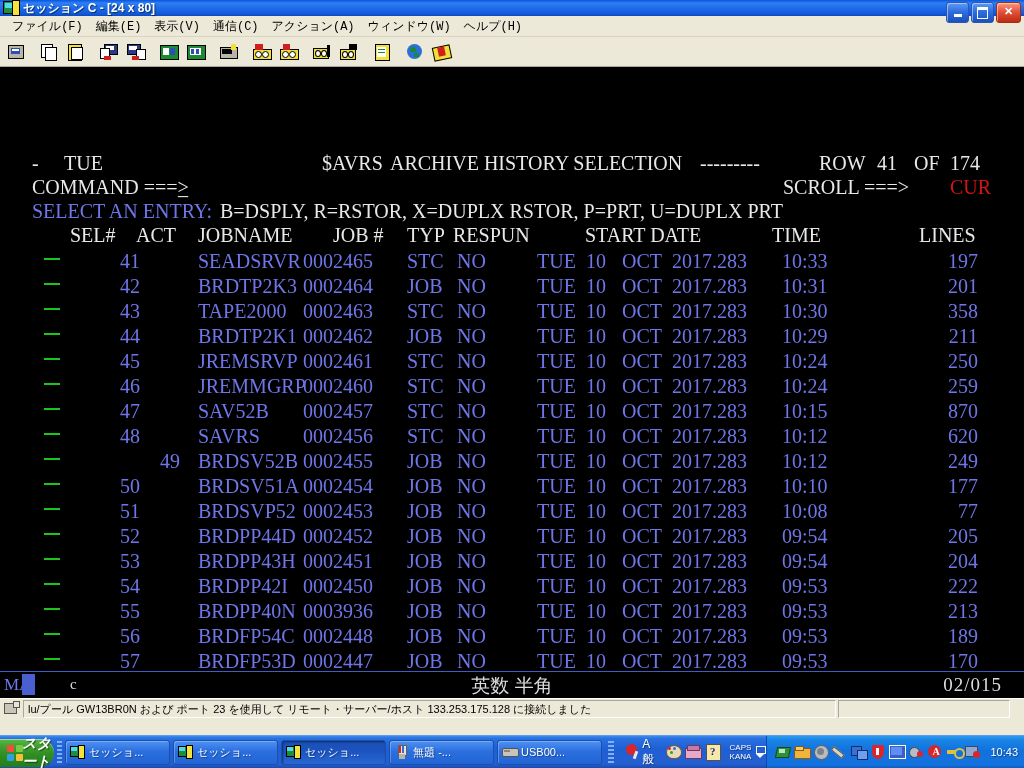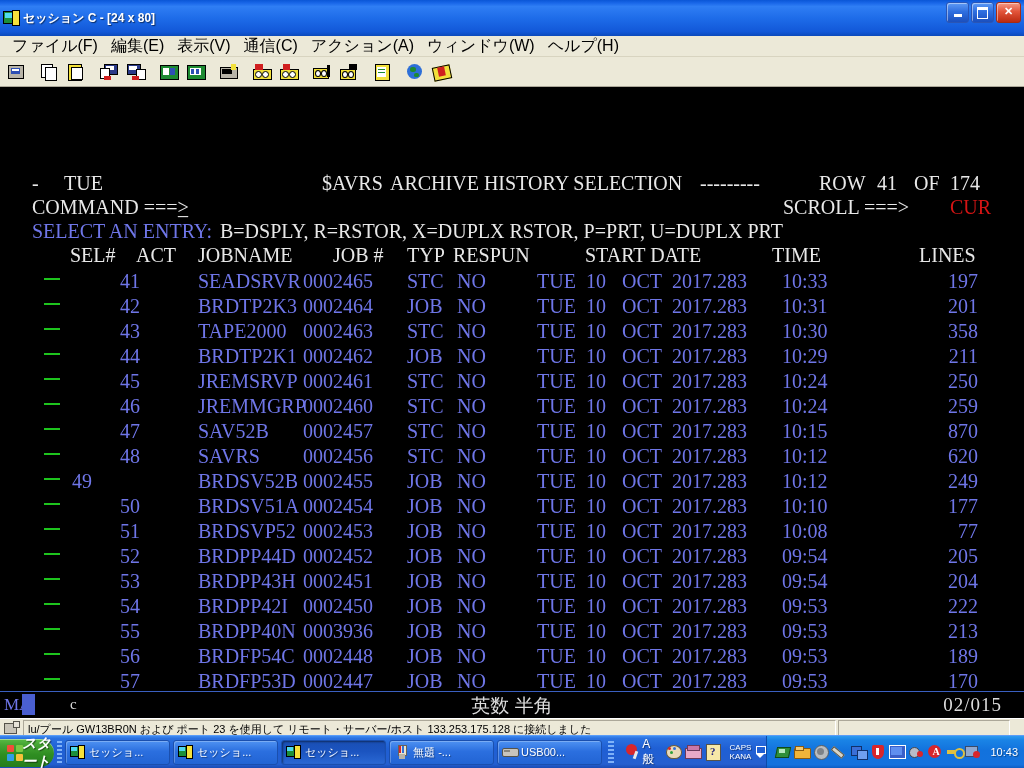--- a/index.html
+++ b/index.html
@@ -6,21 +6,21 @@
   body{
     width:1024px;height:768px;overflow:hidden;
     font-family:"Liberation Sans", sans-serif;
     background:#000;
   }
   
   #app{width:1024px;height:768px;position:relative;background:#ece9d8;}
 
   
   .titlebar{
-    height:36px;width:1024px;
+    height:16px;width:1024px;
     background:linear-gradient(to bottom,#0a56d6 0%,#1866e8 8%,#2f7ef4 18%,#1e6ce9 50%,#1258d8 88%,#0b49bb 100%);
     display:flex;align-items:center;position:relative;
   }
   .tb-icon{width:16px;height:16px;margin-left:3px;margin-right:4px;position:relative;flex:0 0 auto;}
   .tb-icon .scr{position:absolute;left:0;top:1px;width:11px;height:11px;background:#1c8f3a;border:1px solid #000;}
   .tb-icon .scr i{position:absolute;left:1px;top:1px;width:7px;height:5px;background:#4fd8f0;display:block;}
   .tb-icon .bar{position:absolute;left:9px;top:0px;width:6px;height:14px;background:#f5e13c;border:1px solid #000;}
   .tb-title{
     color:#fff;font-size:12px;font-weight:bold;letter-spacing:0px;
     text-shadow:1px 1px 1px rgba(0,0,0,.55);white-space:nowrap;
@@ -40,22 +40,22 @@
   .min-glyph{width:8px;height:3px;background:#fff;margin-top:6px;}
   .max-glyph{width:9px;height:8px;border:1.5px solid #fff;border-top-width:3px;position:relative;}
   .close-glyph{font-size:13px;font-weight:bold;color:#fff;transform:translateY(-1px);}
 
   
   .menubar{
     height:20px;background:#ece9d8;display:flex;align-items:center;
     padding-left:6px;border-bottom:1px solid #d8d4c0;
   }
   .menu-item{
-    font-size:16px;color:#000;padding:2px 7px 2px 6px;white-space:nowrap;
-    font-family:Liberation Sans, sans-serif;
+    font-size:12px;color:#000;padding:2px 7px 2px 6px;white-space:nowrap;
+    font-family:Liberation Mono, monospace;
   }
 
   
   .toolbar{
     height:29px;background:#ece9d8;display:flex;align-items:center;
     padding-left:3px;border-bottom:1px solid #aca899;
   }
   .tbtn{
     width:24px;height:23px;margin-right:1px;
     border:1px solid #ece9d8;background:#ece9d8;
@@ -492,21 +492,21 @@
           <span class="cell t-blue" style="left: 457px;">NO</span>
           <span class="cell t-blue" style="left: 537px;">TUE</span>
           <span class="cell t-blue" style="left: 586px;">10</span>
           <span class="cell t-blue" style="left: 622px;">OCT</span>
           <span class="cell t-blue" style="left: 672px;">2017.283</span>
           <span class="cell t-blue" style="left: 782px;">10:12</span>
           <span class="cell t-blue" style="right: 46px; text-align: right;">620</span>
         </div>
         <div class="growwrap">
           <span class="selmark"></span>
-          <span class="cell t-blue" style="right: 932px; text-align: center;">49</span>
+          <span class="cell t-blue" style="right: 844px; text-align: center;">49</span>
           <span class="cell t-blue" style="left: 198px;">BRDSV52B</span>
           <span class="cell t-blue" style="left: 303px;">0002455</span>
           <span class="cell t-blue" style="left: 407px;">JOB</span>
           <span class="cell t-blue" style="left: 457px;">NO</span>
           <span class="cell t-blue" style="left: 537px;">TUE</span>
           <span class="cell t-blue" style="left: 586px;">10</span>
           <span class="cell t-blue" style="left: 622px;">OCT</span>
           <span class="cell t-blue" style="left: 672px;">2017.283</span>
           <span class="cell t-blue" style="left: 782px;">10:12</span>
           <span class="cell t-blue" style="right: 46px; text-align: right;">249</span>

